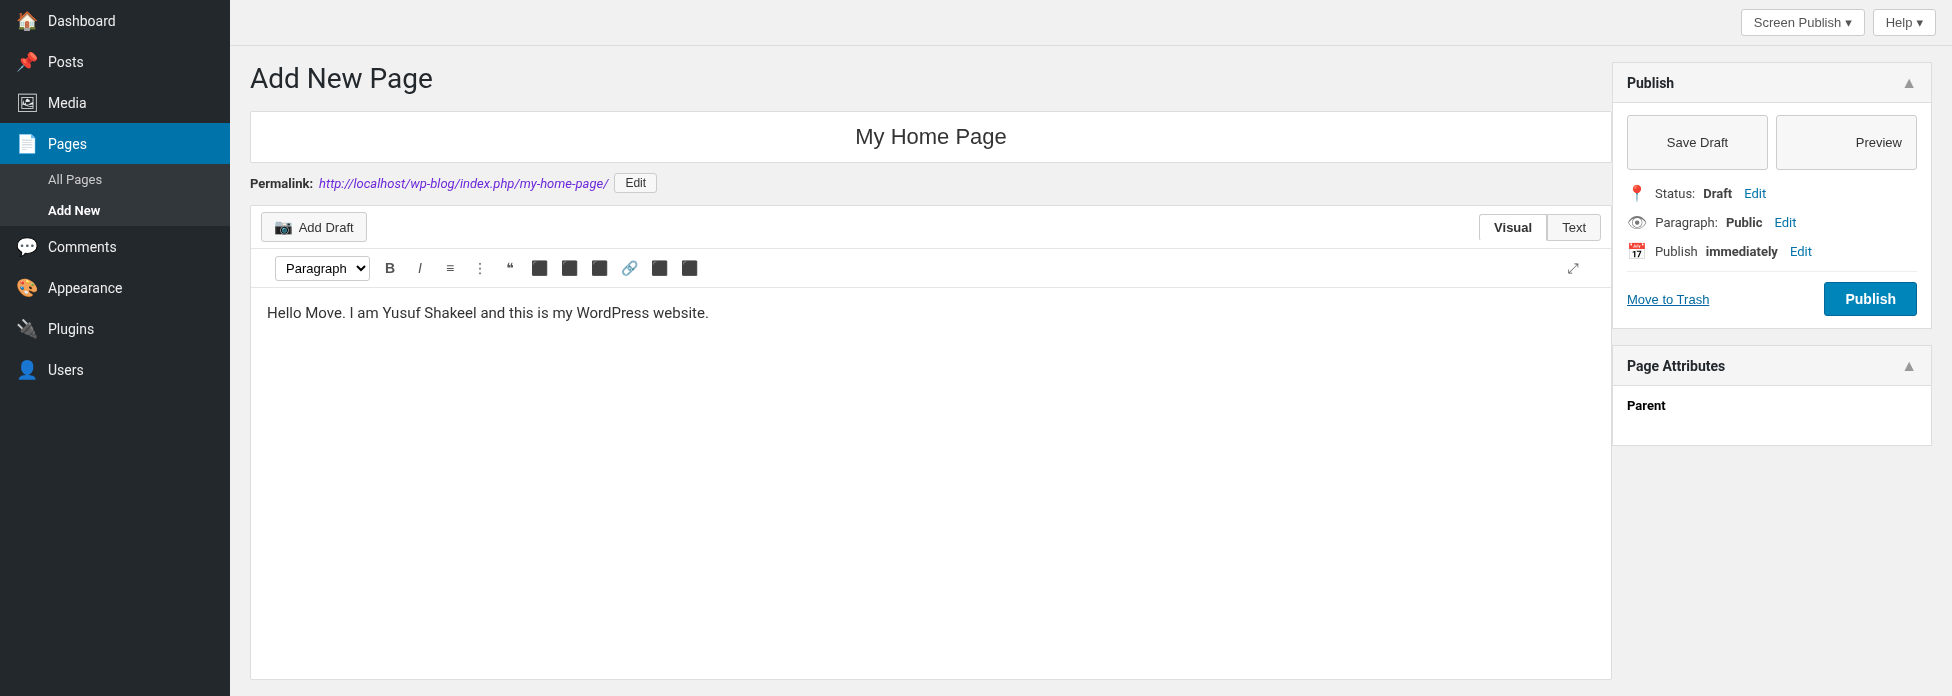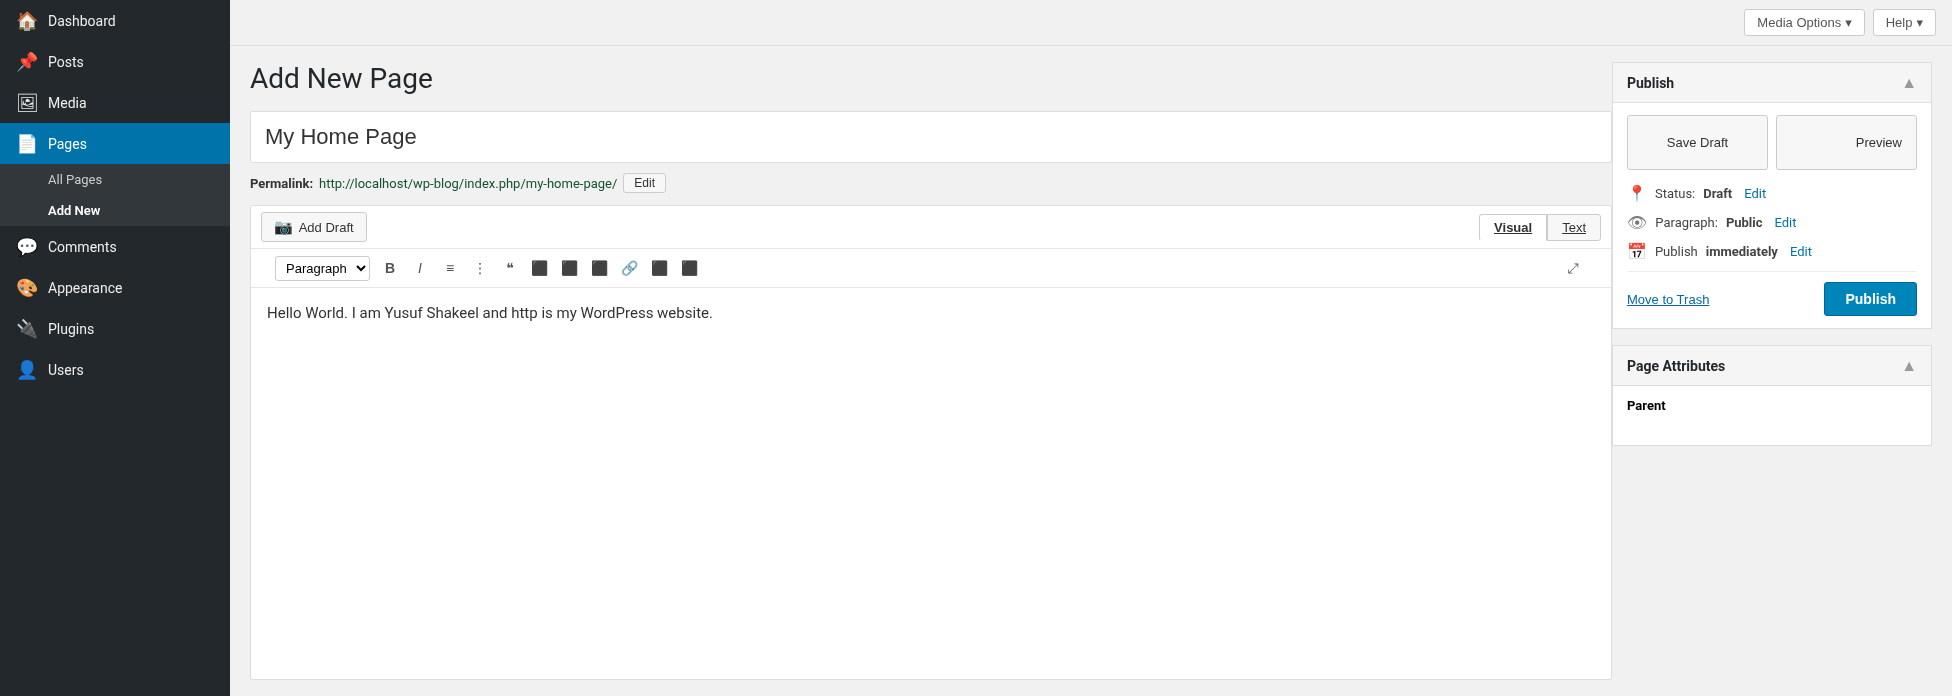--- a/index.html
+++ b/index.html
@@ -99,32 +99,33 @@
     .editor-title-input {
       width: 100%;
       padding: 12px 14px;
       font-size: 22px;
       border: 1px solid #ddd;
       background: #fff;
       border-radius: 2px;
       margin-bottom: 10px;
       color: #333;
       outline: none;
+      text-align: center;
     }
 
     .permalink-row {
       font-size: 13px;
       color: #555;
       margin-bottom: 12px;
       display: flex;
       align-items: center;
       gap: 6px;
     }
     .permalink-row strong { color: #333; }
-    .permalink-link { color: #14532d; text-decoration: none; }
+    .permalink-link { color: #6d28d9; text-decoration: none; font-style: italic; }
     .permalink-edit-btn {
       background: #f7f7f7;
       border: 1px solid #ccc;
       border-radius: 3px;
       padding: 2px 10px;
       font-size: 12px;
       cursor: pointer;
       color: #333;
     }
 
@@ -162,21 +163,20 @@
       display: flex;
       gap: 0;
     }
     .vt-tab {
       padding: 5px 14px;
       font-size: 13px;
       cursor: pointer;
       background: #f7f7f7;
       border: 1px solid #ccc;
       color: #333;
-      text-decoration: underline;
     }
     .vt-tab.active {
       background: #fff;
       border-bottom: 1px solid #fff;
       font-weight: 600;
     }
     .vt-tab:first-child { border-radius: 3px 0 0 3px; }
     .vt-tab:last-child { border-radius: 0 3px 3px 0; }
 
     .editor-format-bar {
@@ -386,21 +386,21 @@
   <div class="sidebar-item">
     <span class="sidebar-icon">👤</span>
     <span>Users</span>
   </div>
 </div>
 
 <div class="main">
 
   <div class="topbar">
     <button class="topbar-btn">
-      <span>Media Options</span>
+      <span>Screen Publish</span>
       <span>▾</span>
     </button>
     <button class="topbar-btn">
       <span>Help</span>
       <span>▾</span>
     </button>
   </div>
 
   <div class="content">
 
@@ -444,21 +444,21 @@
           <button class="format-btn">⬛</button>
           <button class="format-btn">⬛</button>
           <button class="format-btn">⬛</button>
           <button class="format-btn">🔗</button>
           <button class="format-btn">⬛</button>
           <button class="format-btn">⬛</button>
           <button class="format-btn" style="margin-left: auto;">⤢</button>
         </div>
 
         <div class="editor-content-area" contenteditable="true" style="">
-          <p>Hello World. I am Yusuf Shakeel and http is my WordPress website.</p>
+          <p>Hello Move. I am Yusuf Shakeel and this is my WordPress website.</p>
         </div>
       </div>
     </div>
 
     <div class="right-sidebar">
 
       <div class="panel">
         <div class="panel-header">
           <span>Publish</span>
           <span class="panel-collapse-icon">▲</span>

